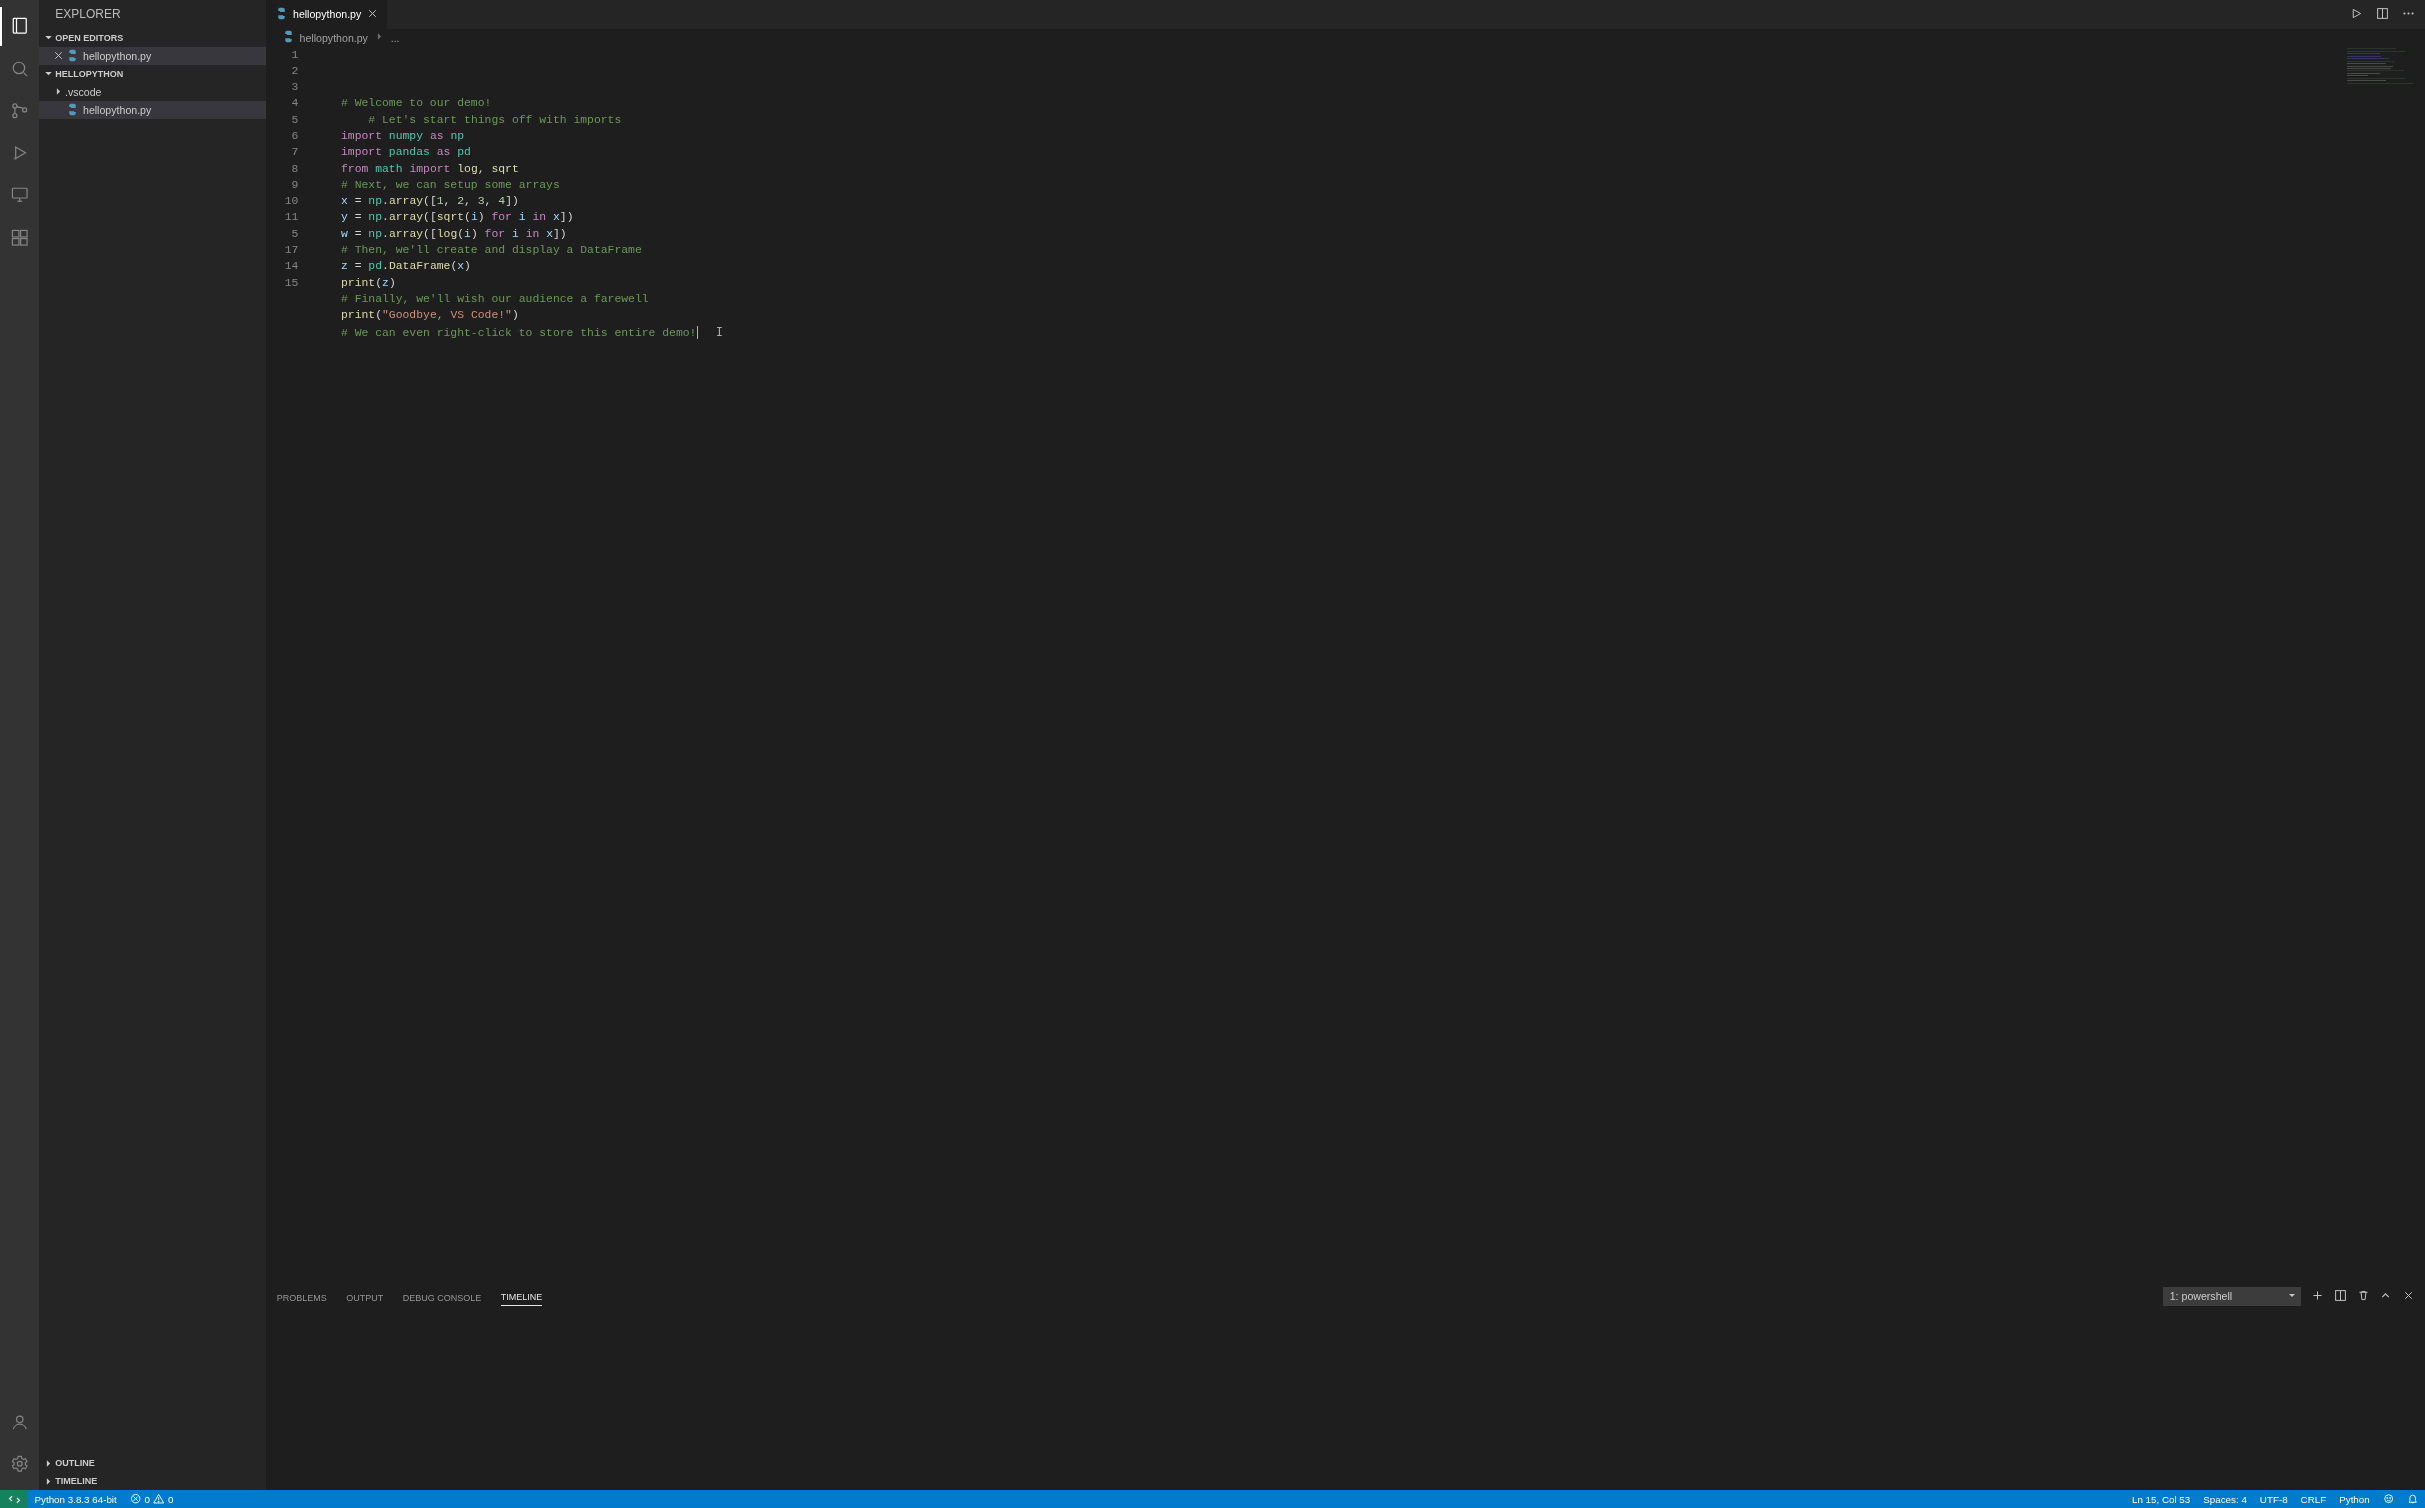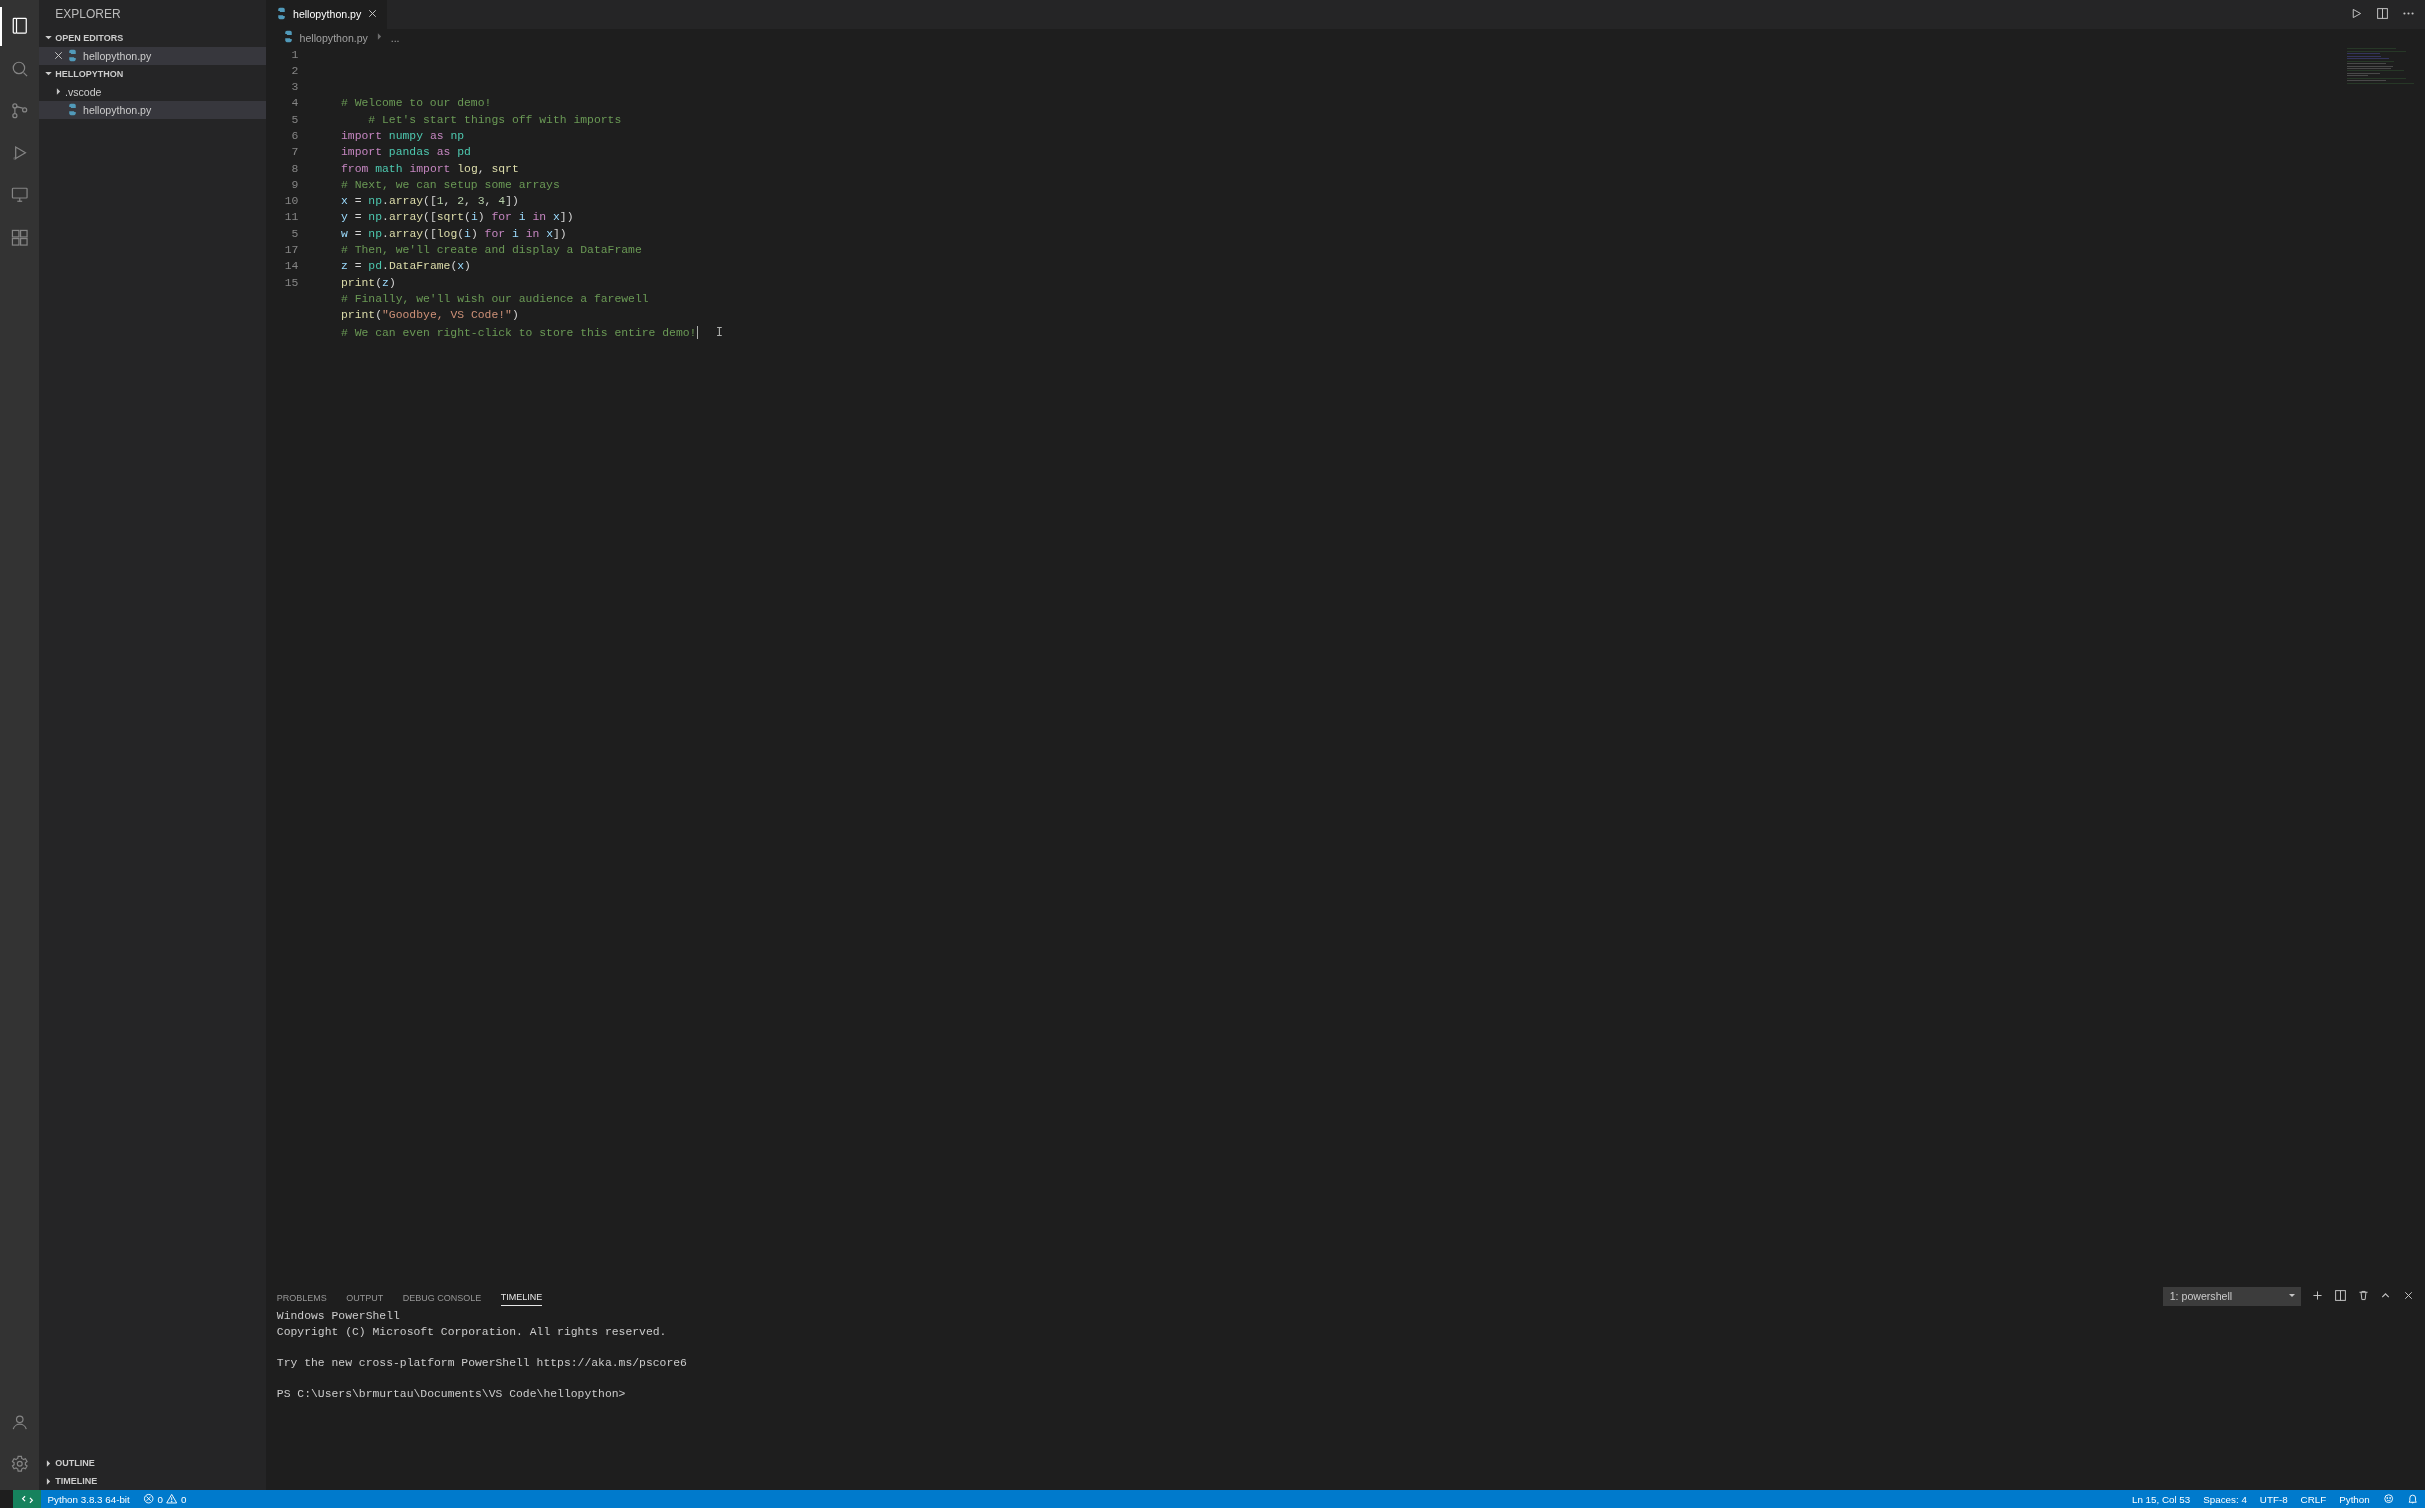--- a/index.html
+++ b/index.html
@@ -233,21 +233,20 @@
   }
   .panel-actions svg{width:13px;height:13px;}
 
   
   .status-bar {
     height: 18px;
     background:#007acc;
     color:#ffffff;
     display:flex; align-items:flex-start;
     font-size:9.8px;
-    margin-left:13px;
   }
   .sb-remote {
     width:28px;height:100%;
     background:#16825d;
     display:flex;align-items:center;justify-content:center;
   }
   .sb-item { padding:0 6.5px; display:flex;align-items:center;gap:3.3px; height:100%;}
   .sb-spacer{flex:1;}
   .sb-item svg{width:11.4px;height:11.4px;}
 
@@ -492,26 +491,20 @@
                 <path d="M3 4h10M6 4V3h4v1M5 4l1 9h4l1-9"></path>
               </svg></span>
           <span><svg viewBox="0 0 16 16" fill="none" stroke="currentColor" stroke-width="1.4">
                 <path d="M4 10l4-4 4 4"></path>
               </svg></span>
           <span><svg viewBox="0 0 16 16" stroke="currentColor" stroke-width="1.2">
                 <path d="M4 4l8 8M12 4l-8 8"></path>
               </svg></span>
         </div>
       </div>
-      <div class="panel-body" id="termbody">Windows PowerShell
-Copyright (C) Microsoft Corporation. All rights reserved.
-
-Try the new cross-platform PowerShell https://aka.ms/pscore6
-
-PS C:\Users\brmurtau\Documents\VS Code\hellopython&gt;</div>
     </div>
   </div>
 
 </div>
 
 <div class="status-bar">
   <div class="sb-remote">
     <svg width="13" height="13" viewBox="0 0 16 16" fill="none" stroke="#fff" stroke-width="1.5">
         <path d="M5 4 2 7l3 3"></path>
         <path d="M11 6l3 3-3 3"></path>

